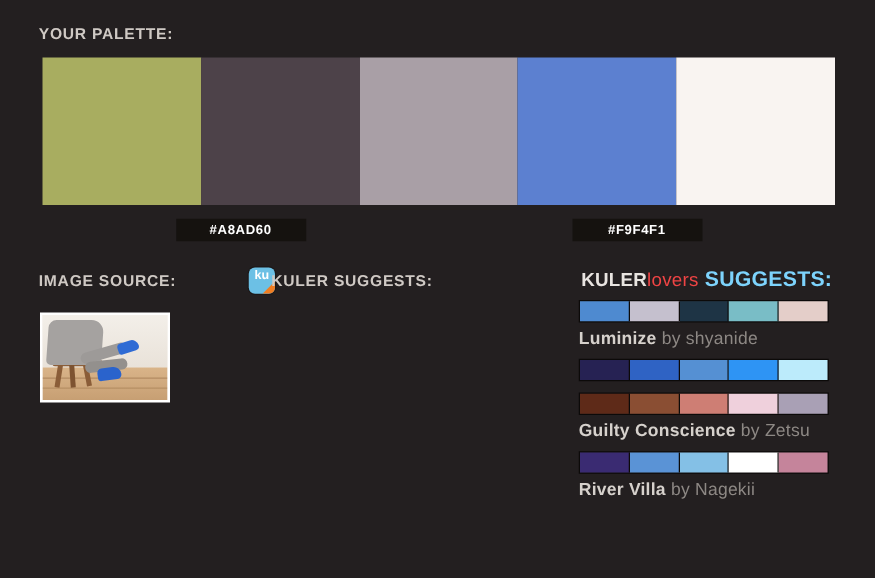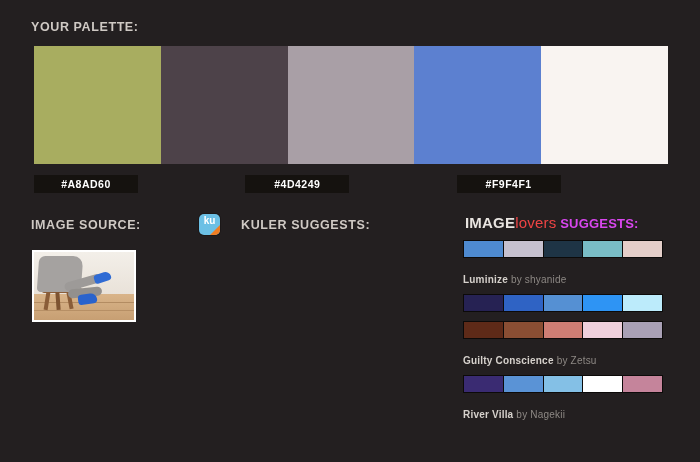--- a/index.html
+++ b/index.html
@@ -34,20 +34,21 @@
   .hex-row {
     position:absolute;
     left:34px; top:175px;
     width:634px; height:18px;
     display:flex;
   }
   .hex-cell {
     flex:1 1 0;
     display:flex;
     align-items:center;
+    justify-content:center;
   }
   .hex-box {
     background:#15120f;
     color:#ffffff;
     font-size:10.5px;
     font-weight:bold;
     letter-spacing:0.5px;
     padding:3px 0;
     width:104px;
     text-align:center;
@@ -84,21 +85,21 @@
   .t-shoe1 { position:absolute; left:60px; top:21px; width:17px; height:9px;
              background:#2f6bd4; border-radius:4px 7px 4px 3px; transform:rotate(-18deg); }
   .t-shoe2 { position:absolute; left:44px; top:42px; width:19px; height:10px;
              background:#2a63cc; border-radius:4px 7px 4px 3px; transform:rotate(-8deg); }
   .t-stool { position:absolute; left:8px; top:36px; width:40px; height:5px; background:#8c5f3a; border-radius:2px; }
   .t-sl1 { position:absolute; left:11px; top:40px; width:4px; height:18px; background:#8a5d38; transform:rotate(9deg); }
   .t-sl2 { position:absolute; left:22px; top:40px; width:4px; height:18px; background:#7d5331; transform:rotate(-4deg); }
   .t-sl3 { position:absolute; left:34px; top:40px; width:4px; height:17px; background:#8a5d38; transform:rotate(-11deg); }
 
   
-  #kuler-label { position:absolute; left:241px; top:218px; }
+  #kuler-label { position:absolute; left:217px; top:218px; }
   .kuler-icon {
     position:absolute; left:199px; top:214px;
     width:21px; height:21px;
     border-radius:5px;
     background:#6cc0e5;
     box-shadow:0 0 0 1px #1c1818;
     overflow:hidden;
   }
   .kuler-icon .ku-text {
     position:absolute; left:0; top:1px; width:100%;
@@ -115,34 +116,34 @@
   }
   #kuler-results { position:absolute; left:199px; top:246px; width:240px; height:200px; }
 
   
   #colourlovers-label {
     position:absolute; left:465px; top:214px;
     font-size:15px; font-weight:bold; letter-spacing:0.2px;
     color:#e8e4e0;
   }
   #colourlovers-label .cl-thin { font-weight:normal; color:#ef4444; }
-  #colourlovers-label .cl-sug { font-size:13px; color:#d946ef; }
+  #colourlovers-label .cl-sug { font-size:17px; color:#7dd3fc; }
 
   .cl-list { position:absolute; left:463px; top:240px; width:202px; }
   .cl-item { margin-bottom:9px; }
   .cl-strip {
     display:flex;
     width:200px; height:18px;
     border:1px solid #0c0a09;
   }
   .cl-chip { flex:1 1 0; height:100%; border-right:1px solid #0c0a09; }
   .cl-chip:last-child { border-right:none; }
   .cl-title {
-    margin-top:16px;
-    font-size:10px;
+    margin-top:4px;
+    font-size:14px;
     color:#8d8884;
     letter-spacing:0.2px;
     white-space:nowrap;
   }
   .cl-title .nm { font-weight:bold; color:#d6d1cc; }
 </style>
 </head>
 <body>
 
 <div class="page">
@@ -153,23 +154,20 @@
       <div class="palette-swatch" style="background: rgb(168, 173, 96);"></div>
       <div class="palette-swatch" style="background: rgb(77, 66, 73);"></div>
       <div class="palette-swatch" style="background: rgb(169, 159, 166);"></div>
       <div class="palette-swatch" style="background: rgb(92, 128, 208);"></div>
       <div class="palette-swatch" style="background: rgb(249, 244, 241);"></div>
     </div>
 
   <div class="hex-row" id="hex-row">
       <div class="hex-cell">
         <div class="hex-box">#A8AD60</div>
-      </div>
-      <div class="hex-cell">
-        <div class="hex-box">#4D4249</div>
       </div>
       <div class="hex-cell">
         <div class="hex-box">#F9F4F1</div>
       </div>
     </div>
 
   <div class="section-label" id="image-source-label">IMAGE SOURCE:</div>
 
   <div class="thumb-frame">
     <div class="thumb-inner">
@@ -190,21 +188,21 @@
   </div>
 
   <div class="kuler-icon">
     <span class="ku-text">ku</span>
     <span class="ku-fold"></span>
   </div>
   <div class="section-label" id="kuler-label">KULER SUGGESTS:</div>
   <div id="kuler-results"></div>
 
   <div id="colourlovers-label">
-    <span>IMAGE</span><span class="cl-thin">lovers</span><span class="cl-sug"> SUGGESTS:</span>
+    <span>KULER</span><span class="cl-thin">lovers</span><span class="cl-sug"> SUGGESTS:</span>
   </div>
 
   <div class="cl-list" id="cl-list">
       <div class="cl-item">
         <div class="cl-strip">
           <div class="cl-chip" style="background: rgb(78, 138, 208);"></div>
           <div class="cl-chip" style="background: rgb(197, 192, 206);"></div>
           <div class="cl-chip" style="background: rgb(30, 52, 69);"></div>
           <div class="cl-chip" style="background: rgb(121, 189, 198);"></div>
           <div class="cl-chip" style="background: rgb(228, 206, 201);"></div>

